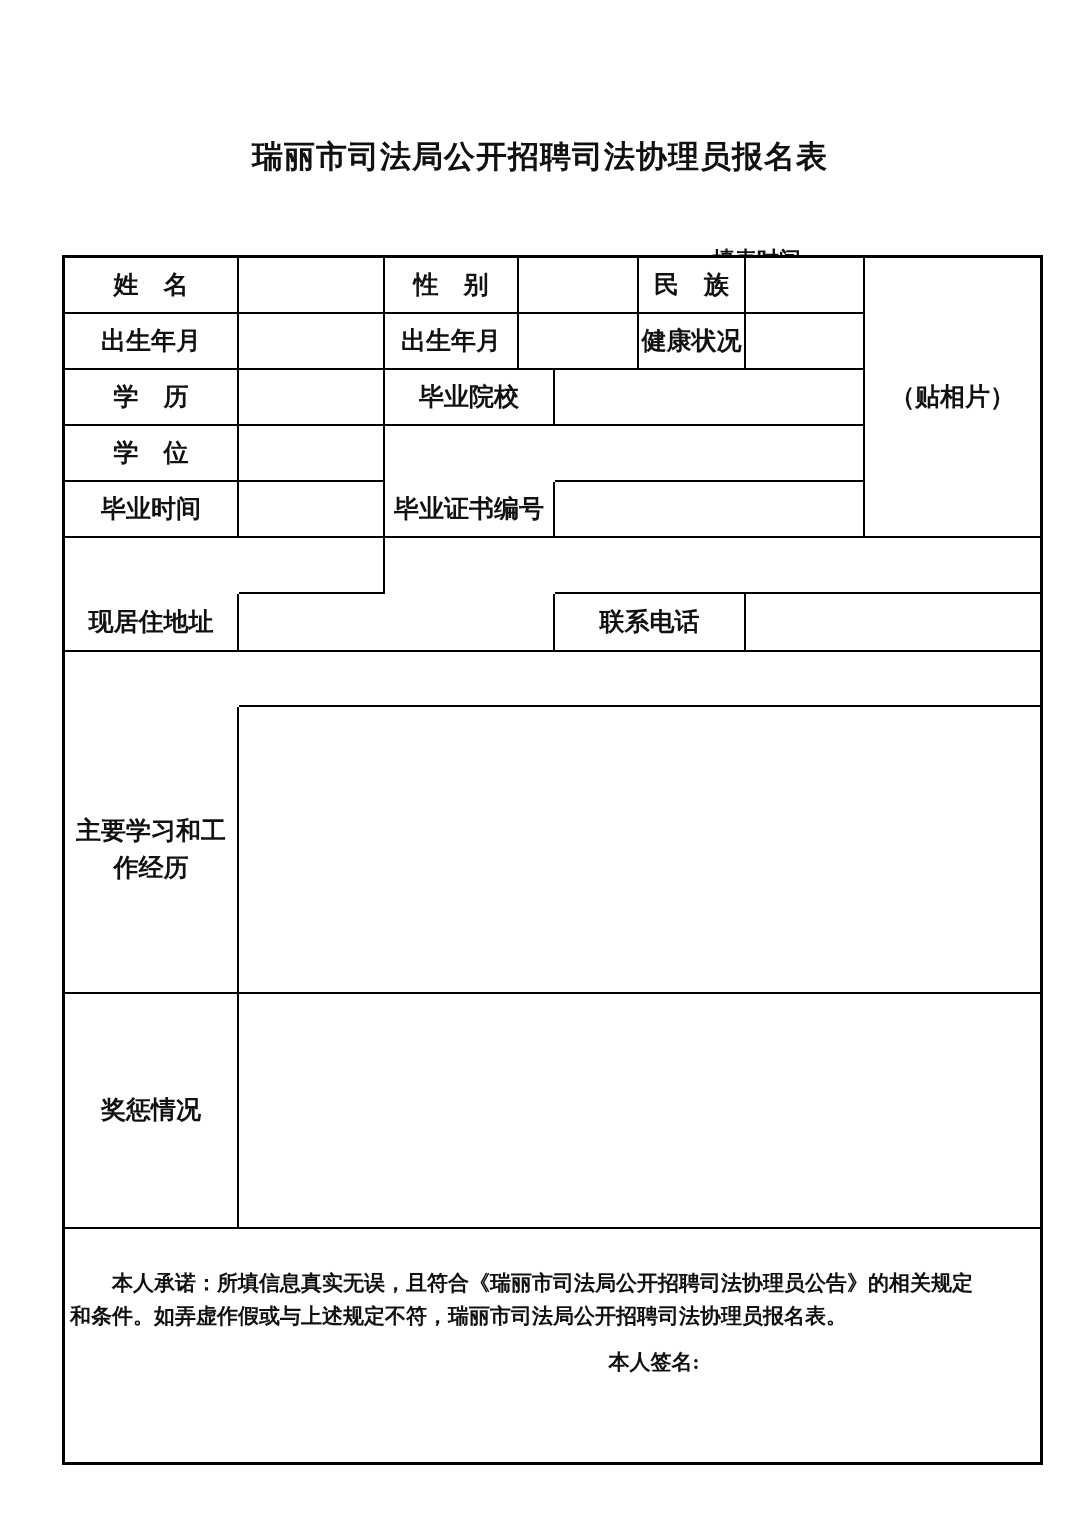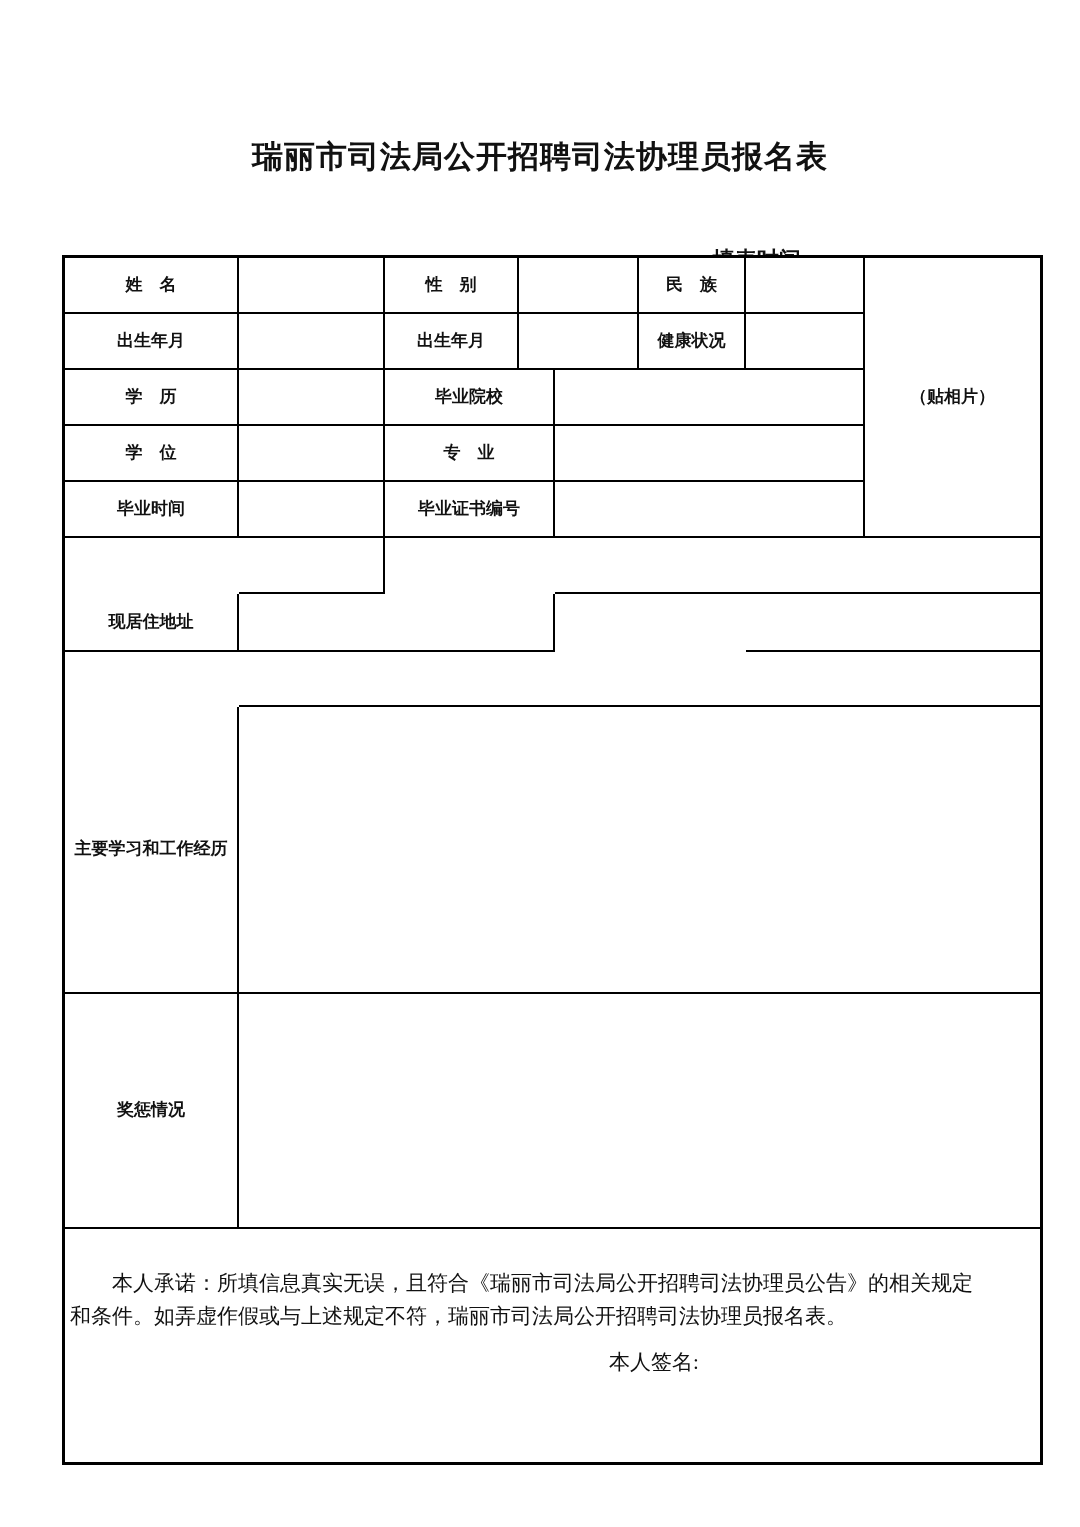--- a/index.html
+++ b/index.html
@@ -42,35 +42,35 @@
     grid-template-rows: 56px 56px 56px 56px 56px 56px 58px 55px 287px 235px 233px;
     border: 3px solid #000000;
     background: #ffffff;
   }
   .cell {
     border-right: 2px solid #000000;
     border-bottom: 2px solid #000000;
     display: flex;
     align-items: center;
     justify-content: center;
-    font-size: 17px;
+    font-size: 25px;
     font-weight: 600;
     text-align: center;
     line-height: 1.45;
     overflow: hidden;
   }
   .no-br { border-right: none; }
   .no-bb { border-bottom: none; }
   .lbl { padding: 0 1px; }
   .decl-cell {
     display: block;
     text-align: left;
     padding: 38px 14px 0 5px;
     font-size: 21px;
-    font-weight: 400;
+    font-weight: 700;
     line-height: 1.57;
   }
   .decl-line1 { text-indent: 2em; }
   .decl-sign {
     margin-top: 13px;
     padding-left: 212px;
     text-align: center;
   }
 </style>
 </head>
@@ -97,33 +97,33 @@
   <div class="cell lbl" style="grid-area:2/6/3/7">健康状况</div>
   <div class="cell" style="grid-area:2/7/3/8"></div>
 
   <div class="cell lbl" style="grid-area:3/1/4/2">学　历</div>
   <div class="cell" style="grid-area:3/2/4/3"></div>
   <div class="cell lbl" style="grid-area:3/3/4/5">毕业院校</div>
   <div class="cell" style="grid-area:3/5/4/8"></div>
 
   <div class="cell lbl" style="grid-area:4/1/5/2">学　位</div>
   <div class="cell" style="grid-area:4/2/5/3"></div>
-  <div class="cell lbl" style="grid-area:4/3/5/5">专　业</div>
   <div class="cell" style="grid-area:4/5/5/8"></div>
 
   <div class="cell lbl" style="grid-area:5/1/6/2">毕业时间</div>
   <div class="cell" style="grid-area:5/2/6/3"></div>
   <div class="cell lbl" style="grid-area:5/3/6/5">毕业证书编号</div>
   <div class="cell" style="grid-area:5/5/6/8"></div>
 
   <div class="cell" style="grid-area:6/2/7/3"></div>
   <div class="cell no-br" style="grid-area:6/5/7/9"></div>
 
   <div class="cell lbl" style="grid-area:7/1/8/2">现居住地址</div>
   <div class="cell" style="grid-area:7/2/8/5"></div>
+  <div class="cell lbl" style="grid-area:7/5/8/7">联系电话</div>
   <div class="cell no-br" style="grid-area:7/7/8/9"></div>
 
   <div class="cell no-br" style="grid-area:8/2/9/9"></div>
 
   <div class="cell lbl" style="grid-area:9/1/10/2">主要学习和工作经历</div>
   <div class="cell no-br" style="grid-area:9/2/10/9"></div>
 
   <div class="cell lbl" style="grid-area:10/1/11/2">奖惩情况</div>
   <div class="cell no-br" style="grid-area:10/2/11/9"></div>
 

